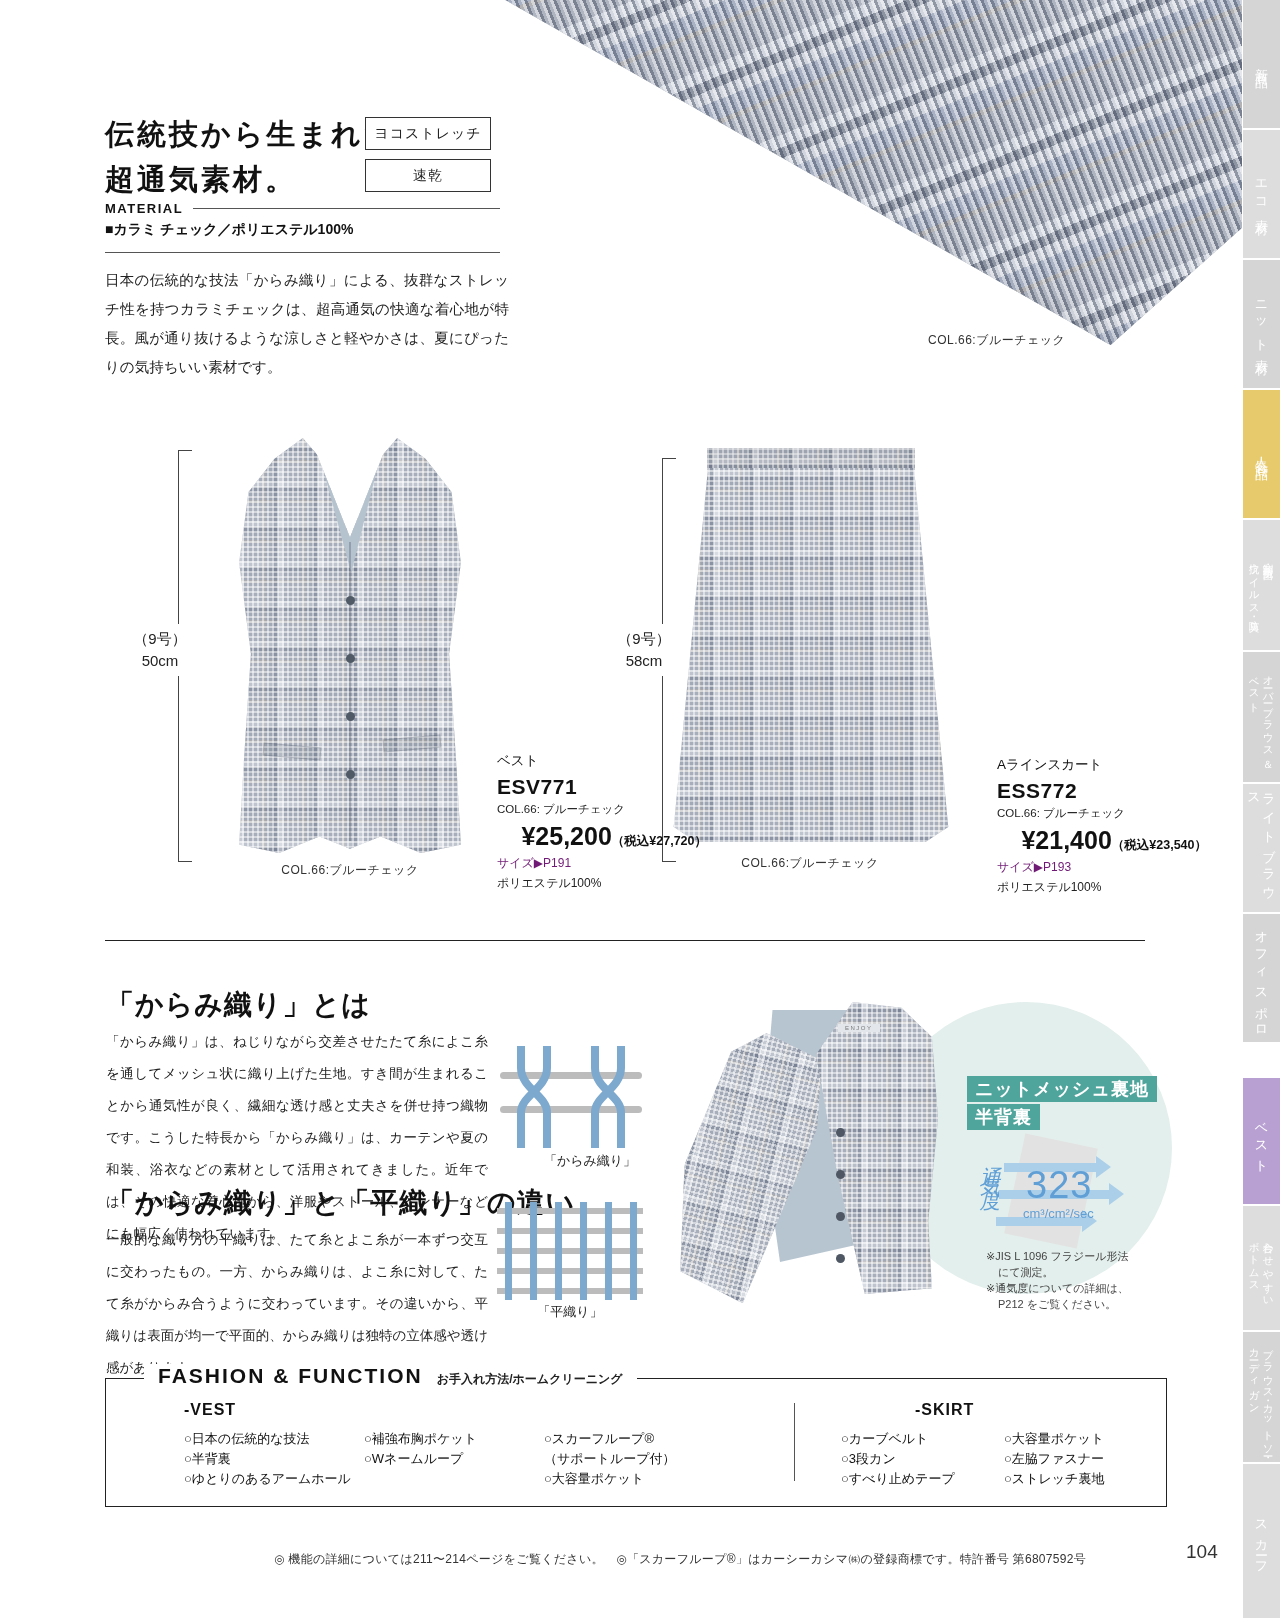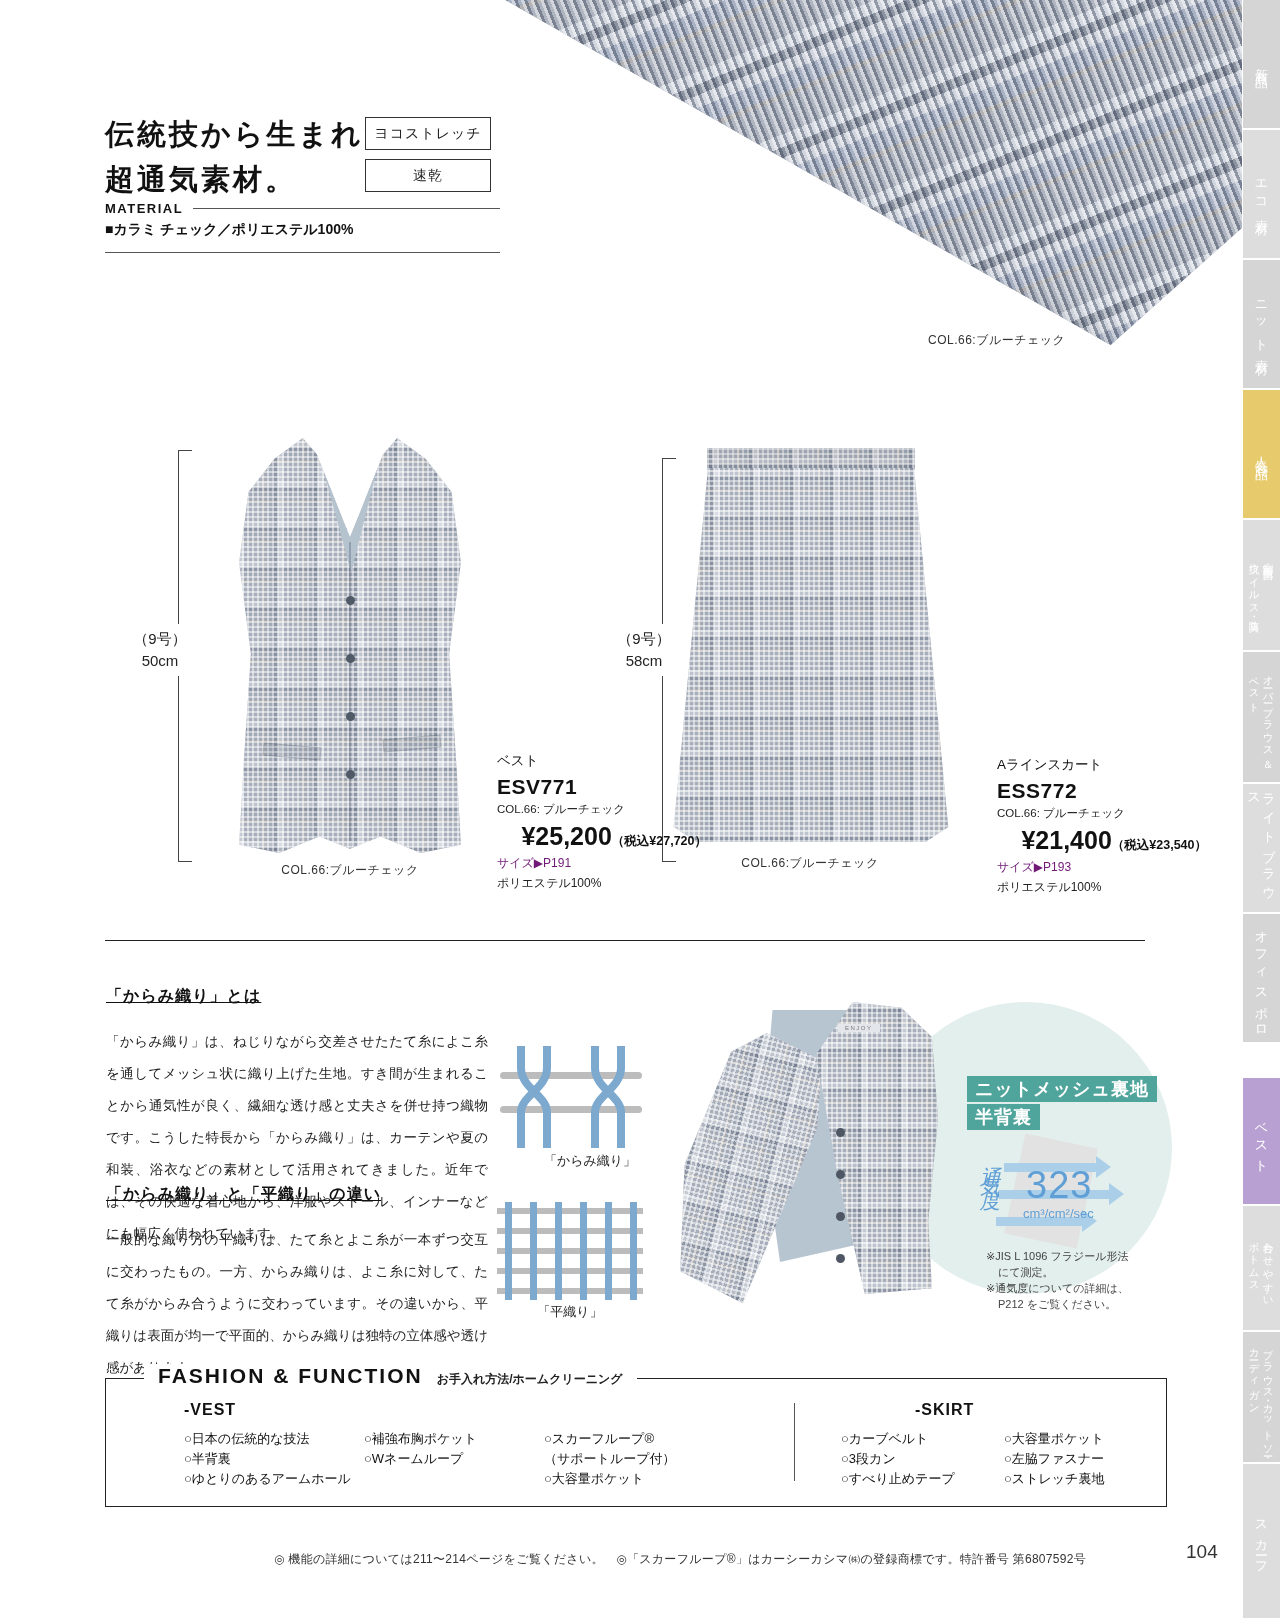--- a/index.html
+++ b/index.html
@@ -78,21 +78,21 @@
   .prod-info .p-color{ font-size:11.5px; margin-bottom:5px; color:#222; }
   .prod-info .p-pricerow{ display:flex; align-items:baseline; margin-bottom:4px;justify-content:flex-end; }
   .prod-info .p-price{ font-size:25px; font-weight:bold; color:#111; }
   .prod-info .p-tax{ font-size:12.5px; font-weight:bold; color:#111; }
   .prod-info .p-size{ font-size:12px; margin-bottom:3px; color:#701a75; }
   .prod-info .p-fabric{ font-size:12px; color:#222; }
 
   .mid-rule{ position:absolute; left:105px; top:940px; width:1040px; border-top:1.5px solid #222; }
 
   
-  .weave-h{ position:absolute; left:106px; font-size:16px; font-weight:bold; letter-spacing:1px; color:#111;text-decoration:underline; }
+  .weave-h{ position:absolute; left:106px; font-size:28px; font-weight:bold; letter-spacing:1px; color:#111; }
   .weave-p{ position:absolute; left:106px; width:382px; font-size:13.5px; line-height:32px; color:#222; text-align:justify; }
   .weave-diagram{ position:absolute; }
   .weave-label{ position:absolute; font-size:13px; color:#222; text-align:center; }
 
   
   .teal-circle{ position:absolute; left:880px; top:1002px; width:292px; height:292px; border-radius:50%; background:#e3efec; }
   .openvest{ position:absolute; left:688px; top:998px; width:272px; height:308px; }
   .ov-back{ position:absolute; left:62px; top:12px; width:150px; height:252px; background:#b7c5d1; clip-path:polygon(15% 0,85% 0,100% 25%,95% 90%,20% 100%,8% 50%); }
   .ov-right{ position:absolute; left:128px; top:4px; width:122px; height:292px; clip-path:polygon(30% 0,70% 2%,95% 12%,100% 40%,92% 75%,95% 98%,40% 100%,18% 60%,0 18%); }
   .ov-left{ position:absolute; left:-2px; top:34px; width:120px; height:268px; transform:rotate(14deg); clip-path:polygon(40% 0,90% 5%,100% 30%,75% 100%,18% 94%,0 55%,15% 10%); }
@@ -139,20 +139,21 @@
 
   <h1 class="page-title"><span>伝統技から生まれた</span><br><span>超通気素材。</span></h1>
   <div class="badge-box badge-1">ヨコストレッチ</div>
   <div class="badge-box badge-2">速乾</div>
   <div class="material-row">
     <span class="material-label">MATERIAL</span>
     <span class="rule"></span>
   </div>
   <div class="material-value">■カラミ チェック／ポリエステル100%</div>
   <div class="header-rule"></div>
+  <p class="lead-text">日本の伝統的な技法「からみ織り」による、抜群なストレッチ性を持つカラミチェックは、超高通気の快適な着心地が特長。風が通り抜けるような涼しさと軽やかさは、夏にぴったりの気持ちいい素材です。</p>
 
   <div class="bracket bracket-vest"></div>
   <div class="measure-label measure-vest">
     <div>（9号）</div>
     <div>50cm</div>
   </div>
 
   <div class="vest-photo plaid">
     <div class="vest-lining"></div>
     <div class="brand-tag">ENJOY</div>

